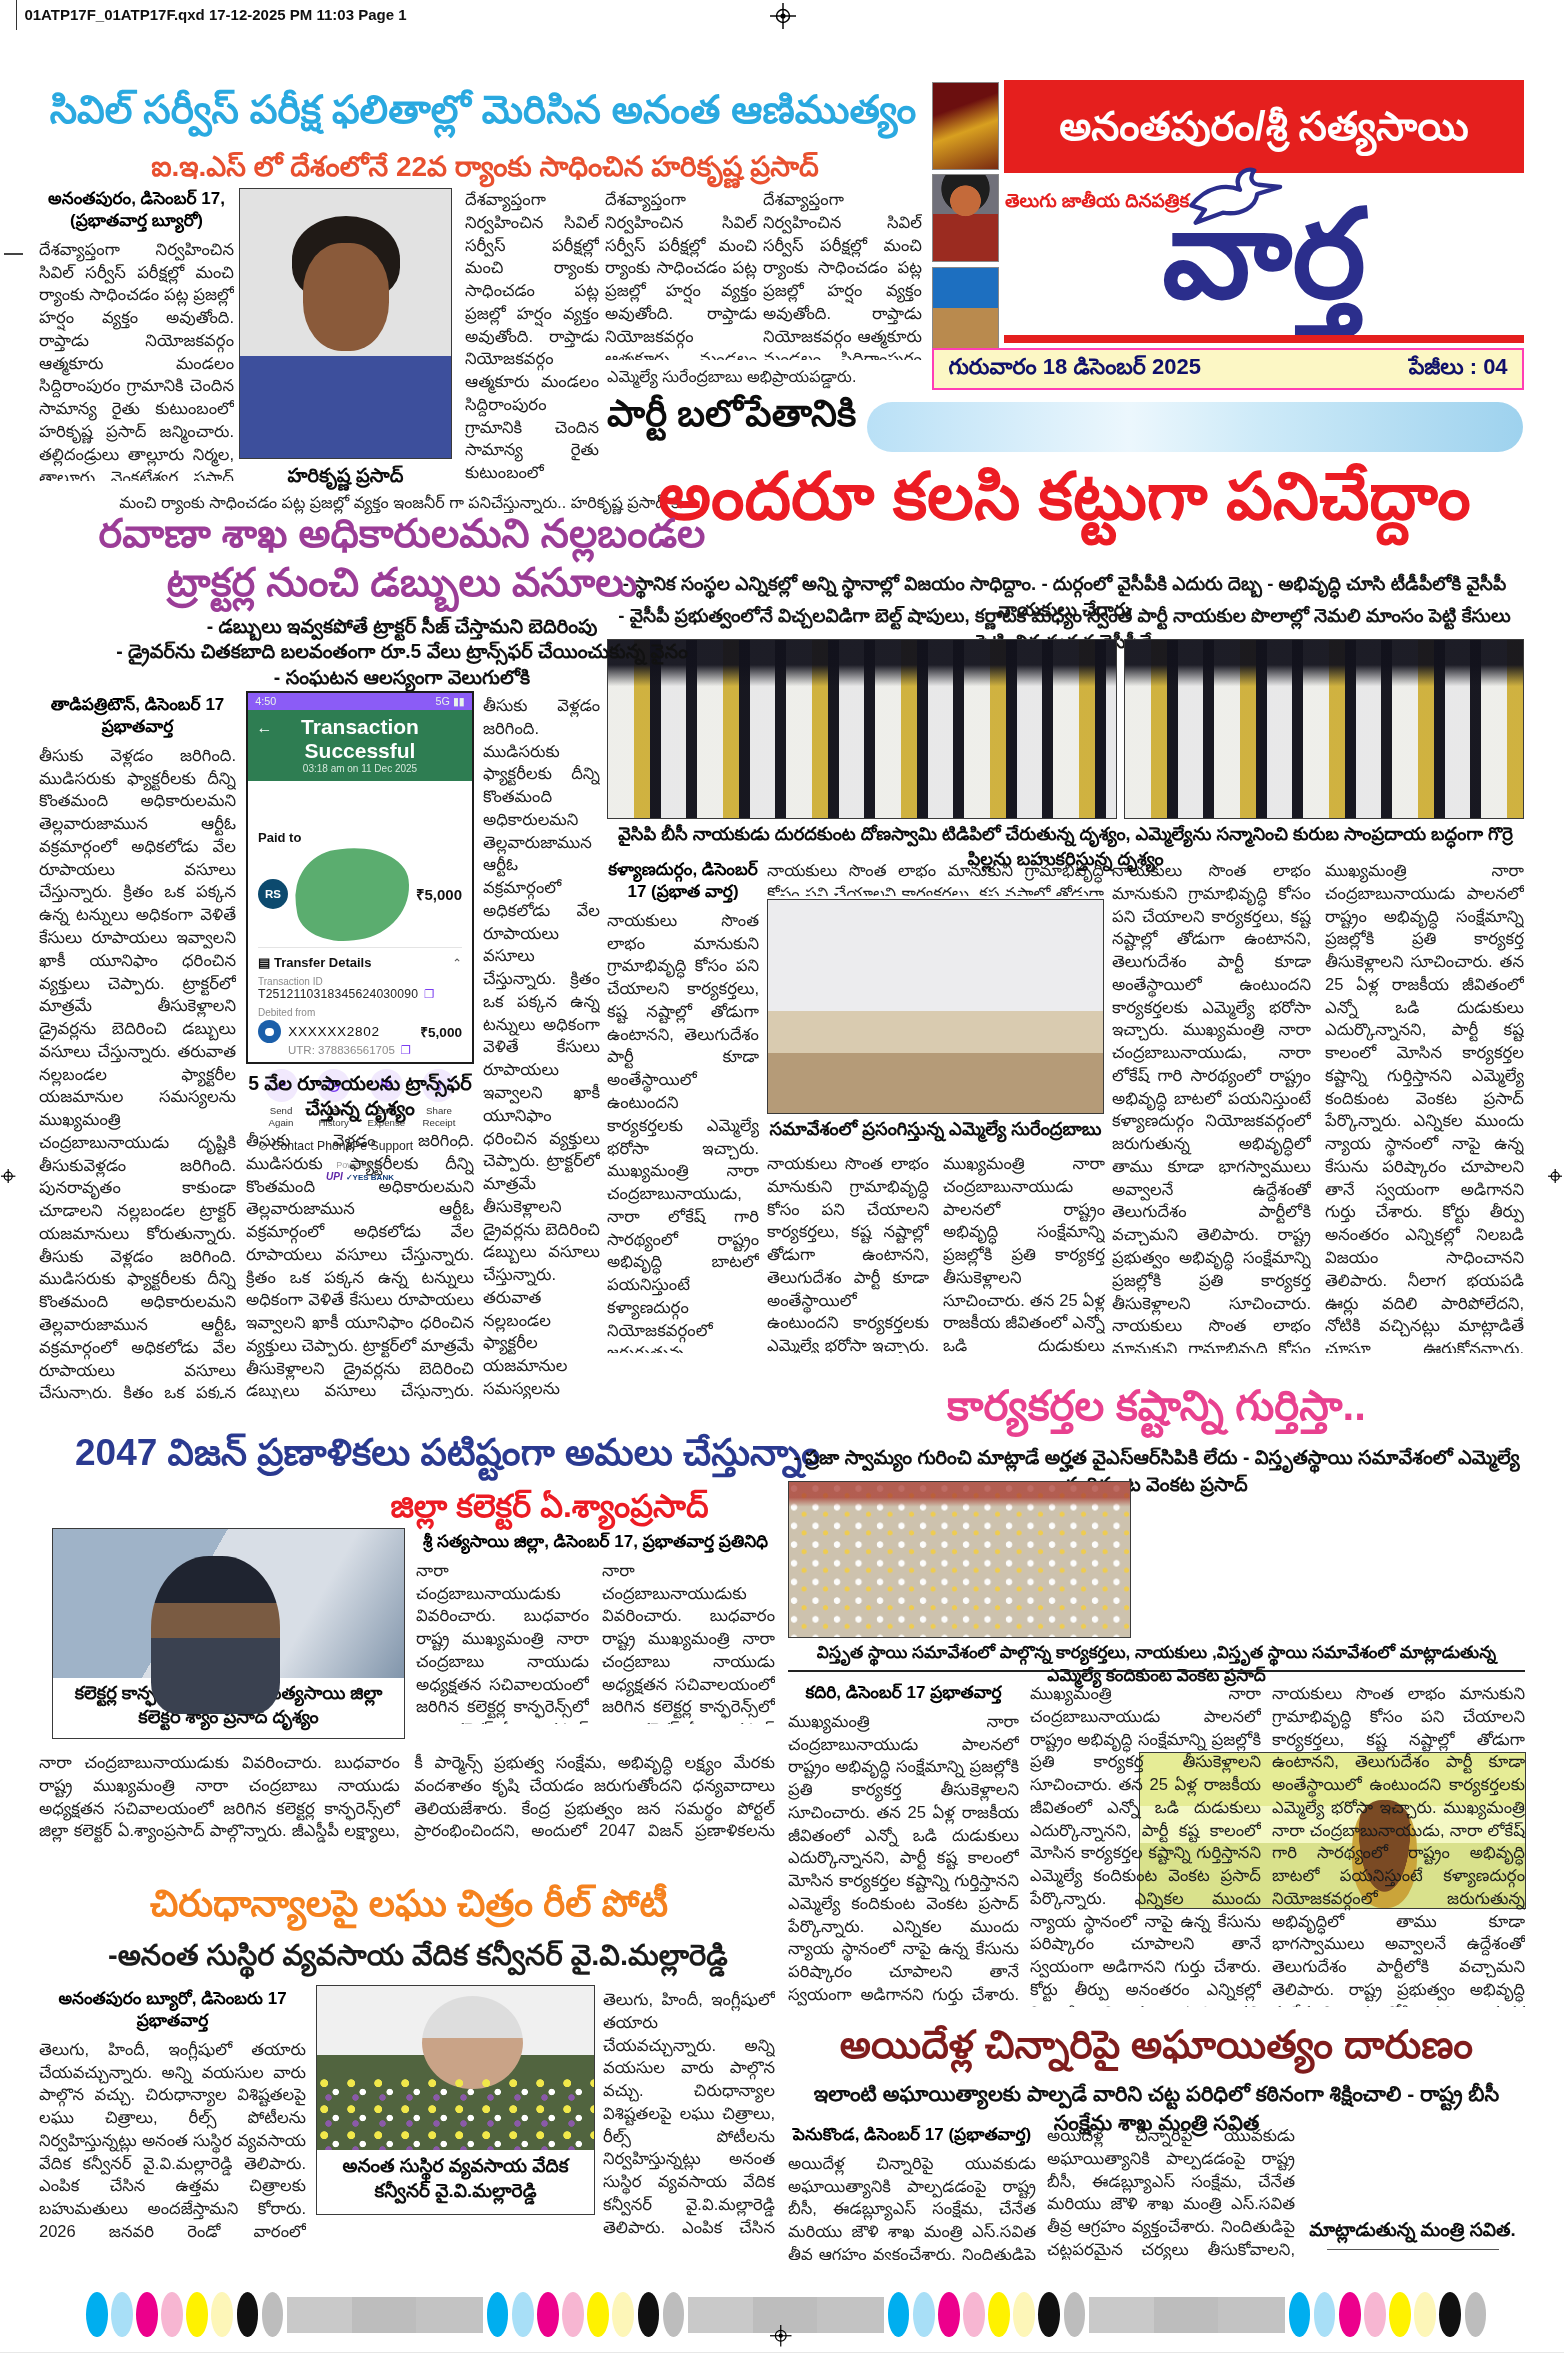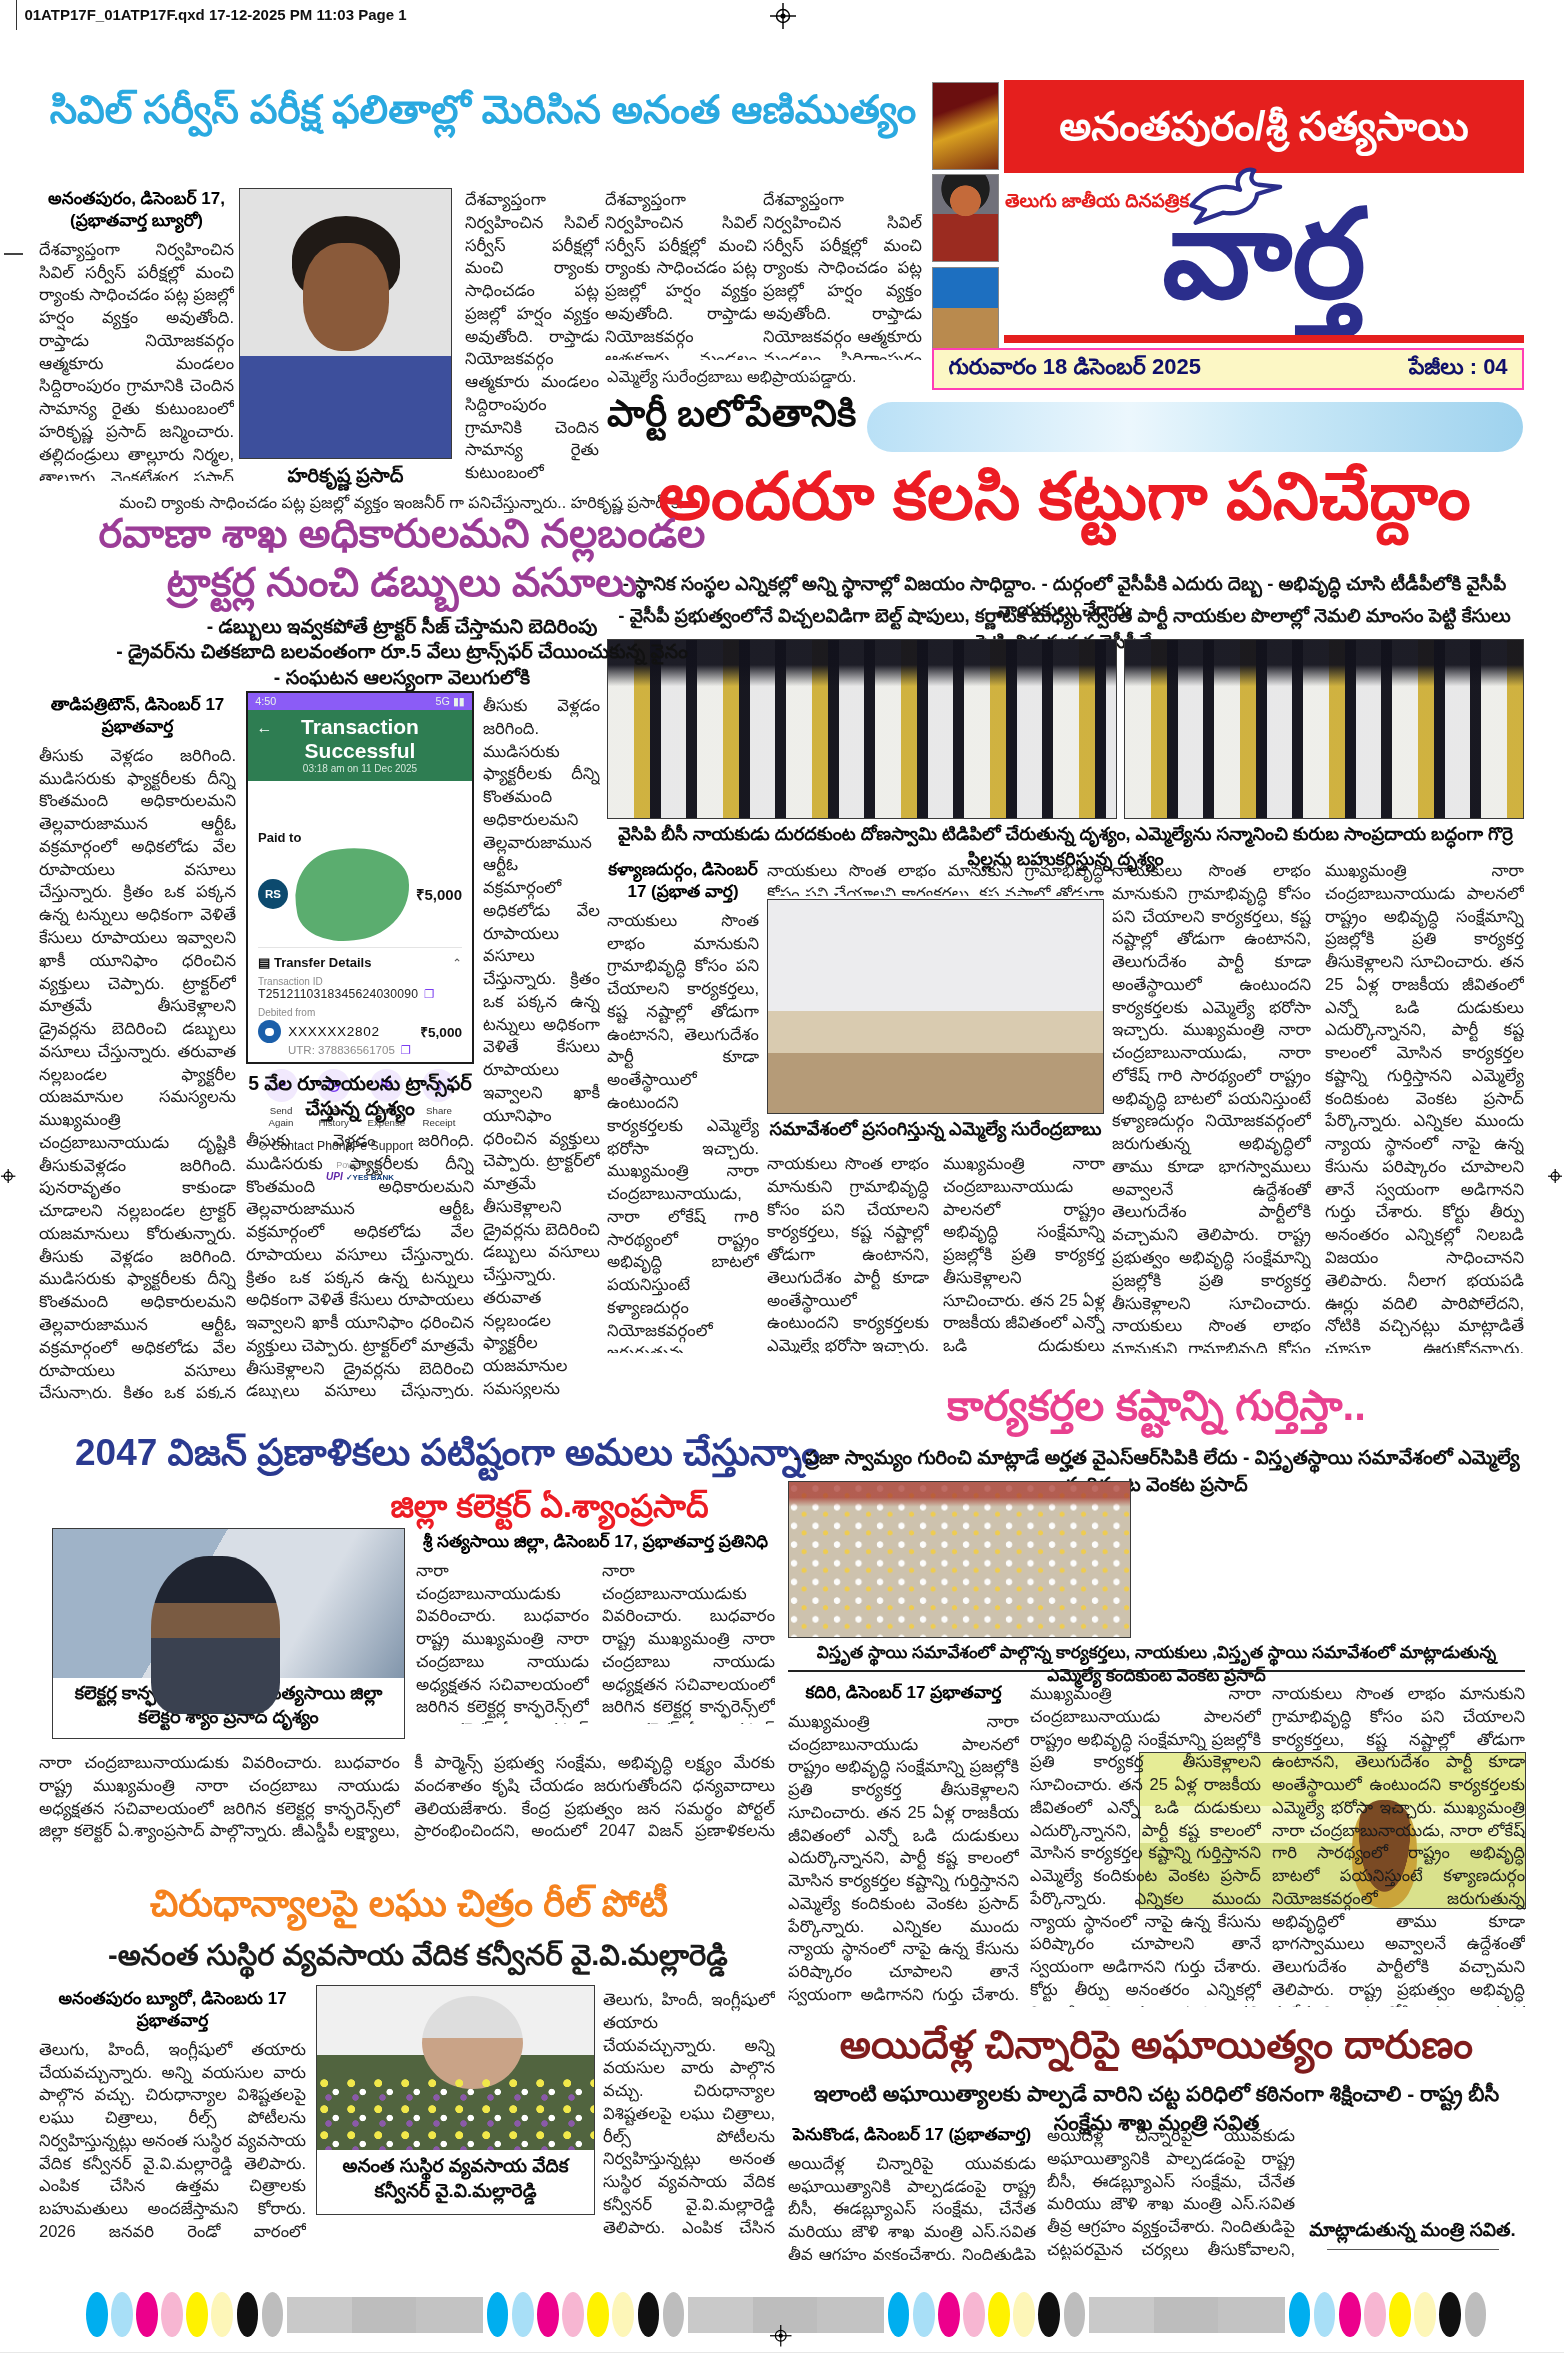--- a/index.html
+++ b/index.html
@@ -101,20 +101,21 @@
     <svg width="26" height="26" viewBox="0 0 36 36">
         <line x1="0" y1="18" x2="36" y2="18" stroke="#000" stroke-width="2"></line>
         <line x1="18" y1="0" x2="18" y2="36" stroke="#000" stroke-width="2"></line>
         <circle cx="18" cy="18" r="9" fill="none" stroke="#000" stroke-width="2"></circle>
         <circle cx="18" cy="18" r="3.6" fill="#000"></circle>
       </svg>
   </div>
   <div class="abs" style="left:4.3px;top:253px;width:18.7px;height:2.2px;background:#444;"></div>
 
   <div class="abs b ctr nw h-cyan" style="left:43px;top:88px;width:880px;font-size:39px;">సివిల్ సర్వీస్ పరీక్ష ఫలితాల్లో మెరిసిన అనంత ఆణిముత్యం</div>
+  <div class="abs b ctr nw" style="left:144px;top:151px;width:682px;font-size:28px;color:#e8502f;">ఐ.ఇ.ఎస్ లో దేశంలోనే 22వ ర్యాంకు సాధించిన హరికృష్ణ ప్రసాద్</div>
 
   <div class="abs colbox" style="left:39px;top:188px;width:195px;height:293px;">
     <div class="dl">అనంతపురం, డిసెంబర్ 17,(ప్రభాతవార్త బ్యూరో)</div>
     <div class="bc">దేశవ్యాప్తంగా నిర్వహించిన సివిల్ సర్వీస్ పరీక్షల్లో మంచి ర్యాంకు సాధించడం పట్ల ప్రజల్లో హర్షం వ్యక్తం అవుతోంది. రాప్తాడు నియోజకవర్గం ఆత్మకూరు మండలం సిద్దిరాంపురం గ్రామానికి చెందిన సామాన్య రైతు కుటుంబంలో హరికృష్ణ ప్రసాద్ జన్మించారు. తల్లిదండ్రులు తాల్లూరు నిర్మల, తాల్లూరు వెంకటేశ్వర ప్రసాద్ దంపతులకు హరికృష్ణ ప్రసాద్ జన్మించారు. చిన్నప్పుడు నుంచి కష్టపడి చదివి చదువులో రాణించారు. ఐఐటి, ఢిల్లీ నుంచి గ్రాడ్యుయేషన్ తీసుకున్నారు. ప్రస్తుతం చిత్తూరు జిల్లా ఇంజనీర్ గా పనిచేస్తున్నారు. దేశవ్యాప్తంగా నిర్వహించిన సివిల్ సర్వీస్ పరీక్షల్లో మంచి ర్యాంకు సాధించడం పట్ల ప్రజల్లో హర్షం వ్యక్తం అవుతోంది. రాప్తాడు నియోజకవర్గం ఆత్మకూరు మండలం సిద్దిరాంపురం గ్రామానికి చెందిన సామాన్య రైతు కుటుంబంలో హరికృష్ణ ప్రసాద్ జన్మించారు. తల్లిదండ్రులు తాల్లూరు నిర్మల, తాల్లూరు వెంకటేశ్వర ప్రసాద్ దంపతులకు హరికృష్ణ ప్రసాద్ జన్మించారు. చిన్నప్పుడు నుంచి కష్టపడి చదివి చదువులో రాణించారు. ఐఐటి, ఢిల్లీ నుంచి గ్రాడ్యుయేషన్ తీసుకున్నారు. ప్రస్తుతం చిత్తూరు జిల్లా ఇంజనీర్ గా పనిచేస్తున్నారు.</div>
   </div>
   <div class="abs ph ph-portrait" style="left:239px;top:188px;width:213px;height:271px;"></div>
   <div class="abs cap" style="left:239px;top:464px;width:213px;font-size:19.4px;">హరికృష్ణ ప్రసాద్</div>
   <div class="abs colbox" style="left:465px;top:188px;width:134px;height:293px;">
     <div class="bc">దేశవ్యాప్తంగా నిర్వహించిన సివిల్ సర్వీస్ పరీక్షల్లో మంచి ర్యాంకు సాధించడం పట్ల ప్రజల్లో హర్షం వ్యక్తం అవుతోంది. రాప్తాడు నియోజకవర్గం ఆత్మకూరు మండలం సిద్దిరాంపురం గ్రామానికి చెందిన సామాన్య రైతు కుటుంబంలో హరికృష్ణ ప్రసాద్ జన్మించారు. తల్లిదండ్రులు తాల్లూరు నిర్మల, తాల్లూరు వెంకటేశ్వర ప్రసాద్ దంపతులకు హరికృష్ణ ప్రసాద్ జన్మించారు. చిన్నప్పుడు నుంచి కష్టపడి చదివి చదువులో రాణించారు. ఐఐటి, ఢిల్లీ నుంచి గ్రాడ్యుయేషన్ తీసుకున్నారు. ప్రస్తుతం చిత్తూరు జిల్లా ఇంజనీర్ గా పనిచేస్తున్నారు. దేశవ్యాప్తంగా నిర్వహించిన సివిల్ సర్వీస్ పరీక్షల్లో మంచి ర్యాంకు సాధించడం పట్ల ప్రజల్లో హర్షం వ్యక్తం అవుతోంది. రాప్తాడు నియోజకవర్గం ఆత్మకూరు మండలం సిద్దిరాంపురం గ్రామానికి చెందిన సామాన్య రైతు కుటుంబంలో హరికృష్ణ ప్రసాద్ జన్మించారు. తల్లిదండ్రులు తాల్లూరు నిర్మల, తాల్లూరు వెంకటేశ్వర ప్రసాద్ దంపతులకు హరికృష్ణ ప్రసాద్ జన్మించారు. చిన్నప్పుడు నుంచి కష్టపడి చదివి చదువులో రాణించారు. ఐఐటి, ఢిల్లీ నుంచి గ్రాడ్యుయేషన్ తీసుకున్నారు. ప్రస్తుతం చిత్తూరు జిల్లా ఇంజనీర్ గా పనిచేస్తున్నారు.</div>
   </div>

